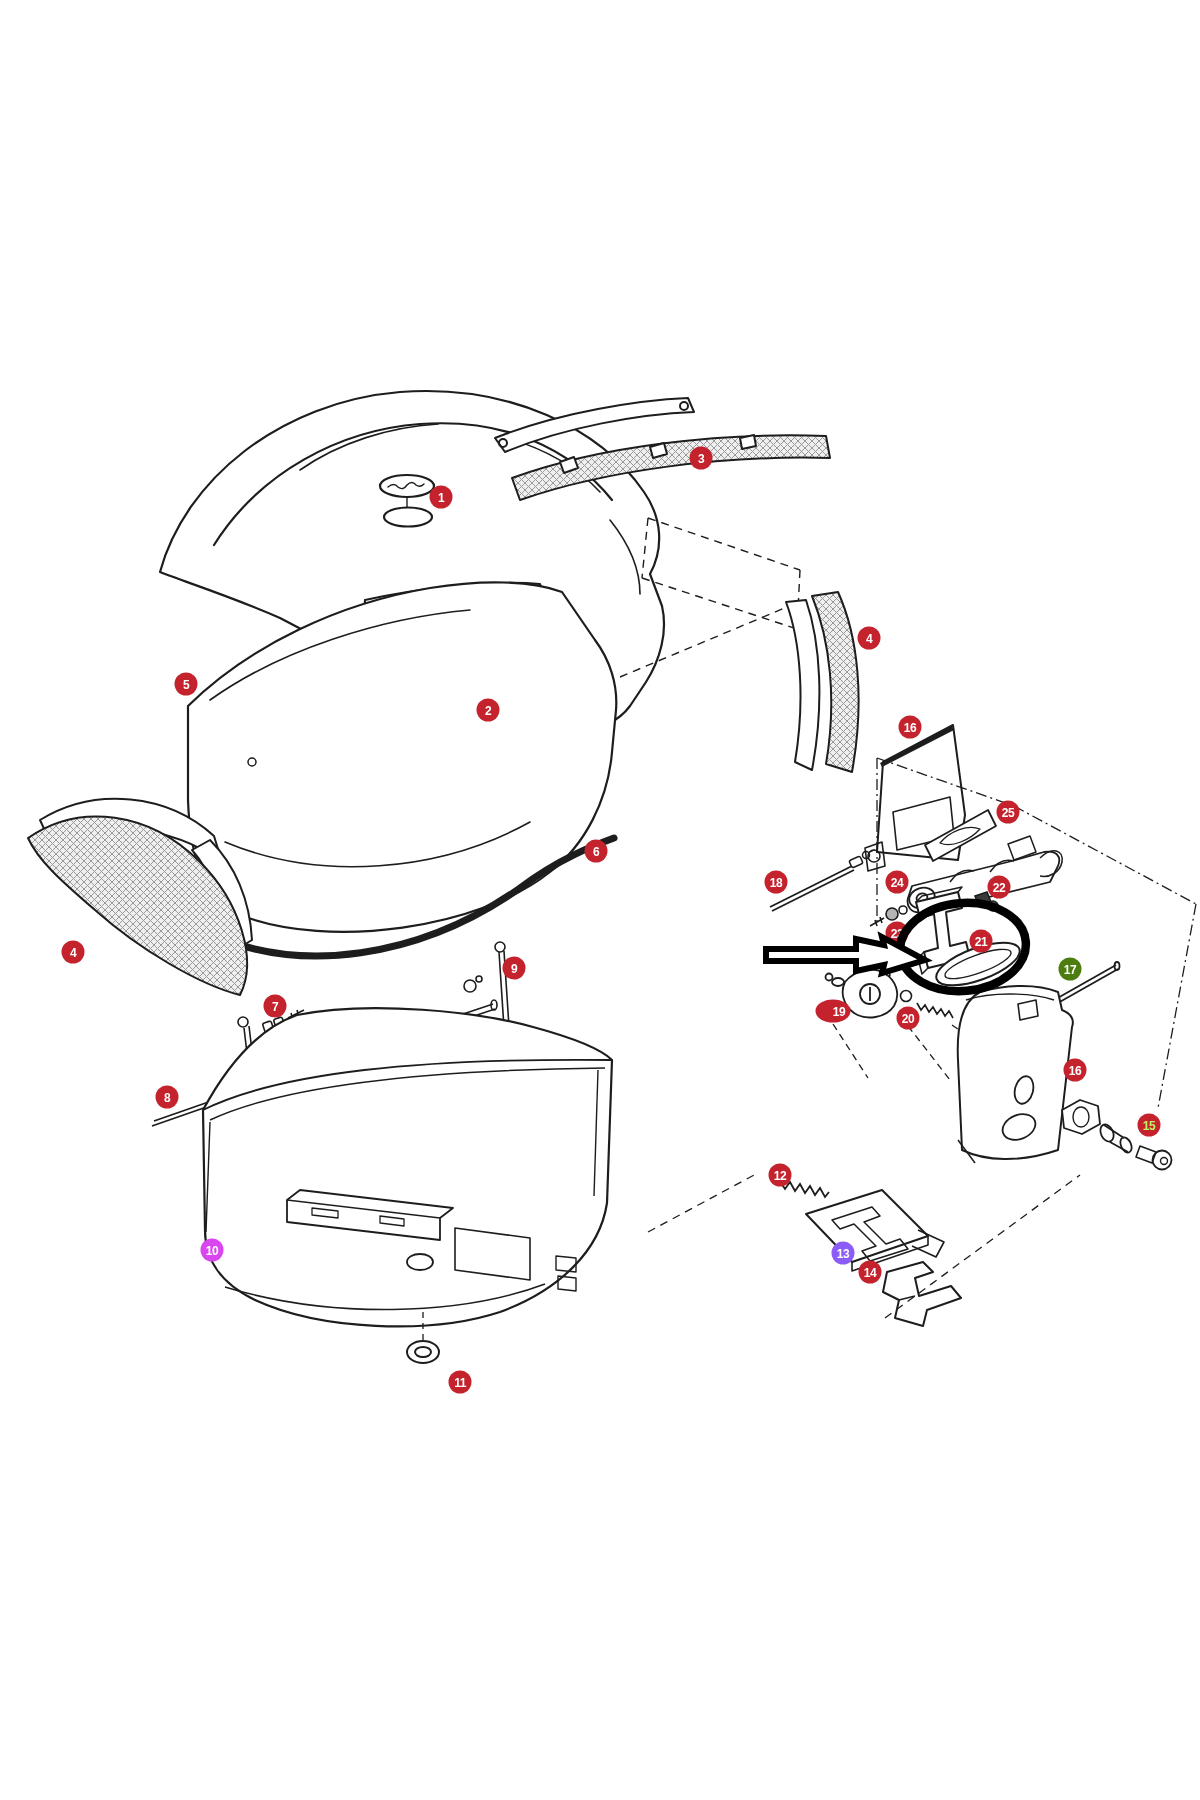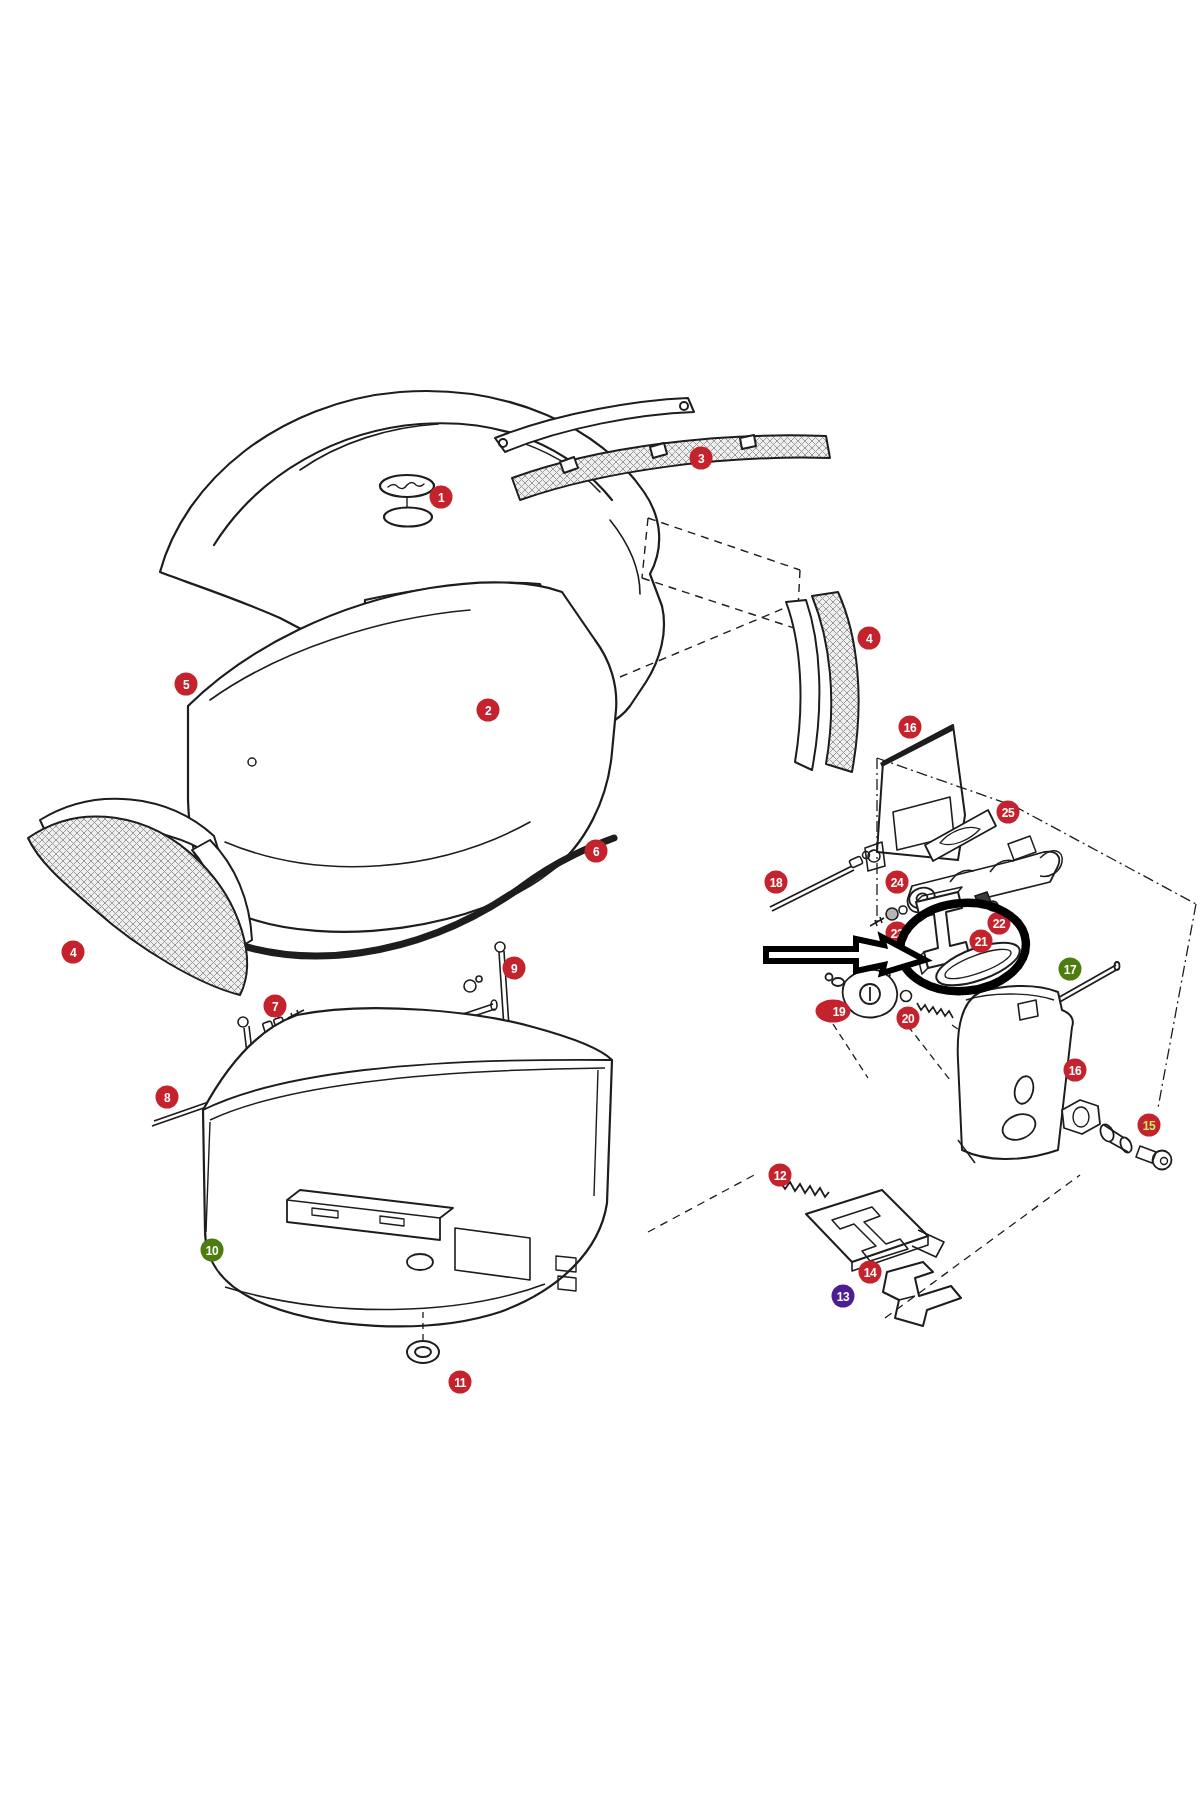--- a/index.html
+++ b/index.html
@@ -250,34 +250,34 @@
       <div class="badge" style="left: 441px; top: 497px; background: rgb(196, 35, 45); color: rgb(255, 255, 255);">1</div>
       <div class="badge" style="left: 488px; top: 710px; background: rgb(196, 35, 45); color: rgb(255, 255, 255);">2</div>
       <div class="badge" style="left: 701px; top: 458px; background: rgb(196, 35, 45); color: rgb(255, 255, 255);">3</div>
       <div class="badge" style="left: 869px; top: 638px; background: rgb(196, 35, 45); color: rgb(255, 255, 255);">4</div>
       <div class="badge" style="left: 186px; top: 684px; background: rgb(196, 35, 45); color: rgb(255, 255, 255);">5</div>
       <div class="badge" style="left: 596px; top: 851px; background: rgb(196, 35, 45); color: rgb(255, 255, 255);">6</div>
       <div class="badge" style="left: 73px; top: 952px; background: rgb(196, 35, 45); color: rgb(255, 255, 255);">4</div>
       <div class="badge" style="left: 275px; top: 1006px; background: rgb(196, 35, 45); color: rgb(255, 255, 255);">7</div>
       <div class="badge" style="left: 167px; top: 1097px; background: rgb(196, 35, 45); color: rgb(255, 255, 255);">8</div>
       <div class="badge" style="left: 514px; top: 968px; background: rgb(196, 35, 45); color: rgb(255, 255, 255);">9</div>
-      <div class="badge" style="left: 212px; top: 1250px; background: #4d7c0f; color: rgb(255, 255, 255);">10</div>
+      <div class="badge" style="left: 212px; top: 1250px; background: #d946ef; color: rgb(255, 255, 255);">10</div>
       <div class="badge" style="left: 460px; top: 1382px; background: rgb(196, 35, 45); color: rgb(255, 255, 255);">11</div>
       <div class="badge" style="left: 780px; top: 1175px; background: rgb(196, 35, 45); color: rgb(255, 255, 255);">12</div>
-      <div class="badge" style="left: 843px; top: 1253px; background: #4c1d95; color: rgb(255, 255, 255); margin-top: 43px;">13</div>
+      <div class="badge" style="left: 843px; top: 1253px; background: #8b5cf6; color: rgb(255, 255, 255);">13</div>
       <div class="badge" style="left: 870px; top: 1272px; background: rgb(196, 35, 45); color: rgb(255, 255, 255);">14</div>
       <div class="badge" style="left: 1149px; top: 1125px; background: rgb(196, 35, 45); color: #bef264;">15</div>
       <div class="badge" style="left: 910px; top: 727px; background: rgb(196, 35, 45); color: rgb(255, 255, 255);">16</div>
       <div class="badge" style="left: 1075px; top: 1070px; background: rgb(196, 35, 45); color: rgb(255, 255, 255);">16</div>
       <div class="badge" style="left: 1070px; top: 969px; background: #4d7c0f; color: rgb(255, 255, 255);">17</div>
       <div class="badge" style="left: 776px; top: 882px; background: rgb(196, 35, 45); color: rgb(255, 255, 255);">18</div>
       <div class="badge" style="left: 833px; top: 1011px; background: rgb(196, 35, 45); color: rgb(255, 255, 255); padding-left: 12px;">19</div>
       <div class="badge" style="left: 908px; top: 1018px; background: rgb(196, 35, 45); color: rgb(255, 255, 255);">20</div>
       <div class="badge" style="left: 981px; top: 941px; background: rgb(196, 35, 45); color: rgb(255, 255, 255);">21</div>
-      <div class="badge" style="left: 999px; top: 887px; background: rgb(196, 35, 45); color: rgb(255, 255, 255); margin-top: 36px;">22</div>
+      <div class="badge" style="left: 999px; top: 887px; background: rgb(196, 35, 45); color: rgb(255, 255, 255);">22</div>
       <div class="badge" style="left: 897px; top: 933px; background: rgb(196, 35, 45); color: rgb(255, 255, 255);">23</div>
       <div class="badge" style="left: 897px; top: 882px; background: rgb(196, 35, 45); color: rgb(255, 255, 255);">24</div>
       <div class="badge" style="left: 1008px; top: 812px; background: rgb(196, 35, 45); color: rgb(255, 255, 255);">25</div>
     </div>
 
   <svg id="annot-svg" width="1200" height="1800" viewBox="0 0 1200 1800">
     <ellipse id="hl-ellipse" cx="963" cy="947" rx="63" ry="44" transform="rotate(-5 963 947)" fill="none" stroke="#000000" stroke-width="8.5"></ellipse>
     <polygon points="766,949 856,949 856,939 884,945 882,937 925,960 882,973 884,965 856,971 856,961 766,961" fill="#ffffff" stroke="#000000" stroke-width="6" stroke-linejoin="miter"></polygon>
   </svg>
 

